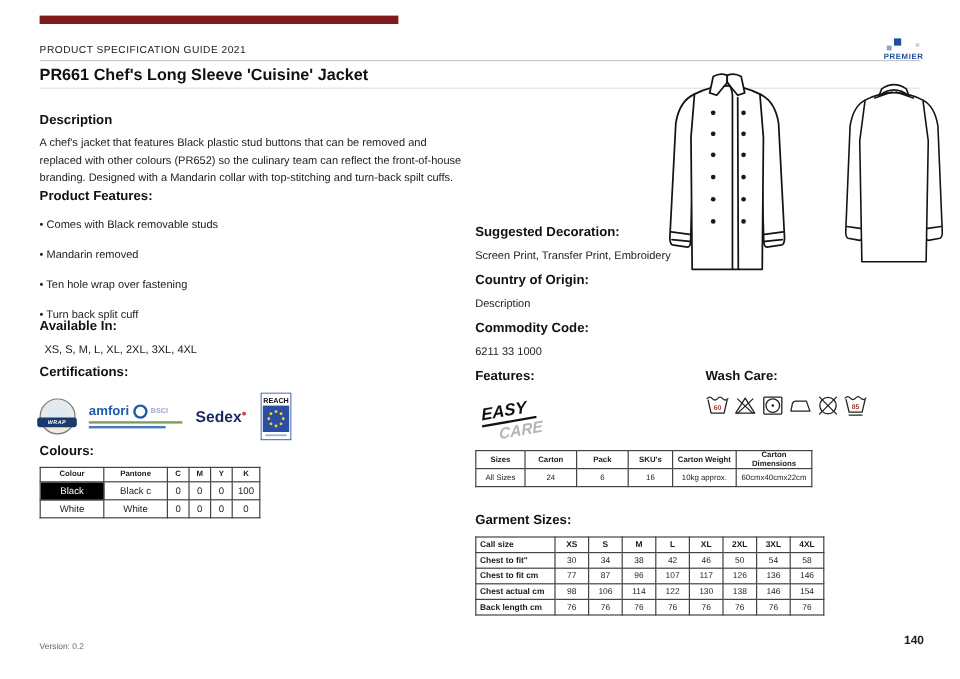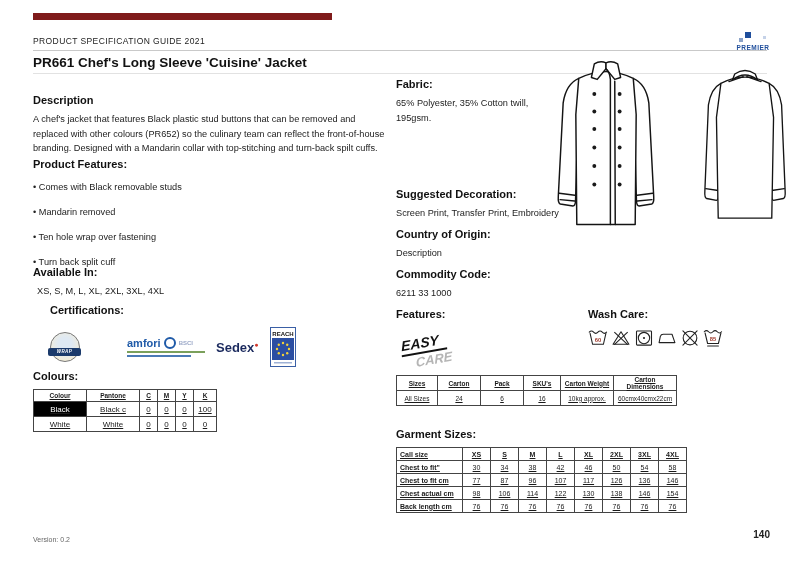--- a/index.html
+++ b/index.html
@@ -26,39 +26,39 @@
   .body-t{font-size:9.2px;line-height:1.6;color:#222;}
 
   
   .desc{left:33px;top:94px;width:358px;}
   .pfeat{left:33px;top:158px;width:358px;}
   .pfeat ul{list-style:none;margin:12px 0 0 0;padding:0;}
   .pfeat li{font-size:9.2px;color:#222;margin:0 0 15px 0;}
   .pfeat li::before{content:"• ";}
   .avail{left:33px;top:266px;width:358px;}
   .avail .sizes{font-size:9.2px;padding-left:4px;margin-top:8px;}
-  .certs{left:50px;top:304px;width:358px;}
+  .certs{left:33px;top:304px;width:358px;}
   .cert-row{display:flex;align-items:center;gap:11px;margin-top:9px;height:44px;}
   .wrap-logo{position:relative;width:28px;height:28px;border:1px solid #777;border-radius:50%;
              background:radial-gradient(circle at 50% 40%,#dfe9f3 30%,#f2ecd9 75%);}
   .wrap-banner{position:absolute;left:-3px;top:15px;width:33px;height:8px;background:#1b3a6b;
                border-radius:2px;color:#fff;font-size:4.5px;font-weight:bold;font-style:italic;
                text-align:center;line-height:8px;letter-spacing:.4px;}
-  .amfori{display:flex;flex-direction:column;margin-left:36px;}
+  .amfori{display:flex;flex-direction:column;}
   .amfori .row1{display:flex;align-items:center;gap:3px;}
   .amfori .word{font-size:11px;font-weight:bold;color:#1f5aa8;}
   .amfori .ring{width:8px;height:8px;border:2px solid #1f5aa8;border-radius:50%;}
   .amfori .bsci{font-size:6px;color:#9aa7c7;font-weight:bold;}
   .amfori .bar{height:2px;margin-top:2px;}
   .amfori .bar1{width:78px;background:#7ba05b;}
   .amfori .bar2{width:64px;background:#4a7ab5;}
   .sedex{font-size:13px;font-weight:bold;color:#1b2a5e;position:relative;}
   .sedex .dot{color:#d23a2e;font-size:7px;vertical-align:super;}
   .colours{left:33px;top:370px;width:358px;}
-  table{border-collapse:collapse;text-decoration:underline;}
+  table{border-collapse:collapse;}
   .col-t{margin-top:7px;}
   .col-t th,.col-t td{border:1px solid #444;text-align:center;padding:0;}
   .col-t th{font-size:6.5px;height:11px;font-weight:bold;}
   .col-t td{font-size:8px;height:14px;}
   .col-t .c-col{width:52px;} .col-t .c-pan{width:52px;}
   .col-t .c-n{width:17px;} .col-t .c-k{width:22px;}
   .cell-black{background:#000;color:#fff;}
 
   
   .fabric{left:396px;top:78px;width:150px;}
@@ -192,24 +192,20 @@
         <td>White</td>
         <td>0</td>
         <td>0</td>
         <td>0</td>
         <td>0</td>
       </tr>
     </tbody>
       </table>
   </div>
 
-  <div class="abs fabric">
-    <div class="sec-h">Fabric:</div>
-    <div class="body-t">65% Polyester, 35% Cotton twill, 195gsm.</div>
-  </div>
 
   <div class="abs jackets">
     <svg width="146" height="190" viewBox="0 0 150 195" fill="none" stroke="#141414" stroke-width="1.5" stroke-linejoin="round" stroke-linecap="round">
       <path d="M47 25 C38 29 33 37 31 50 L26 146 Q25.5 153 28 154 L41 156 Q43.5 156 43.7 151 L46 72" fill="#fff"></path>
       <path d="M103 25 C112 29 117 37 119 50 L124 146 Q124.5 153 122 154 L109 156 Q106.5 156 106.3 151 L104 72" fill="#fff"></path>
       <path d="M27 143 L43 145 M27.8 149.5 L42.8 151"></path>
       <path d="M123 143 L107 145 M122.2 149.5 L107.2 151"></path>
       <path d="M47 25 Q75 11 103 25 L106 62 L105 175 L45 175 L44 62 Z" fill="#fff"></path>
       <path d="M60 24 L63 10 Q69 6.5 75 9 L75 15 L66 26 Z" fill="#fff"></path>
       <path d="M90 24 L87 10 Q81 6.5 75 9 L75 15 L84 26 Z" fill="#fff"></path>

